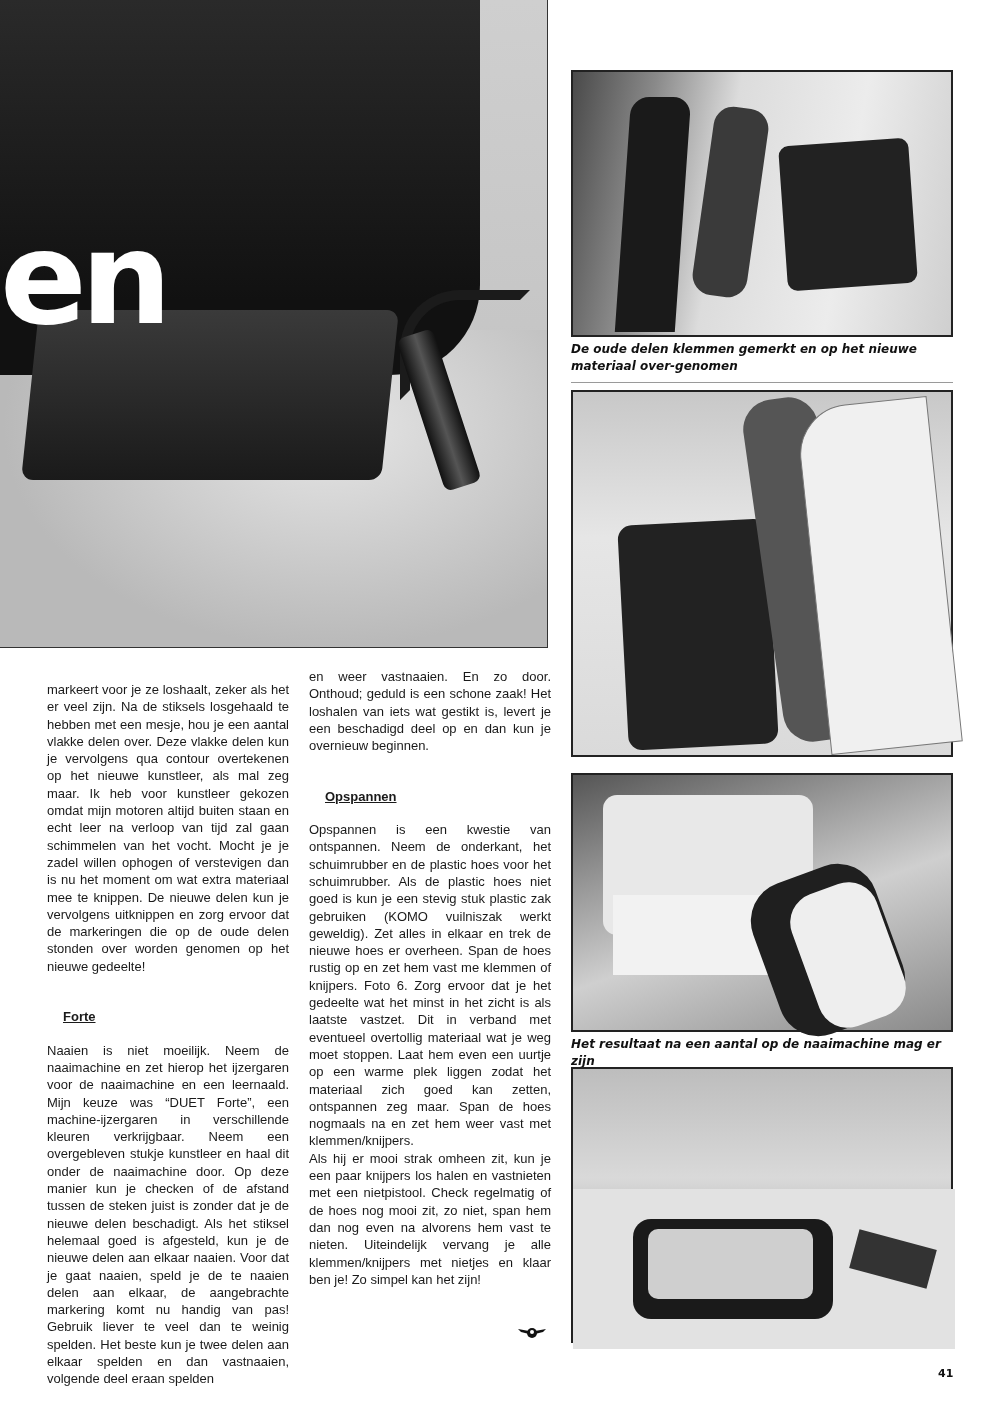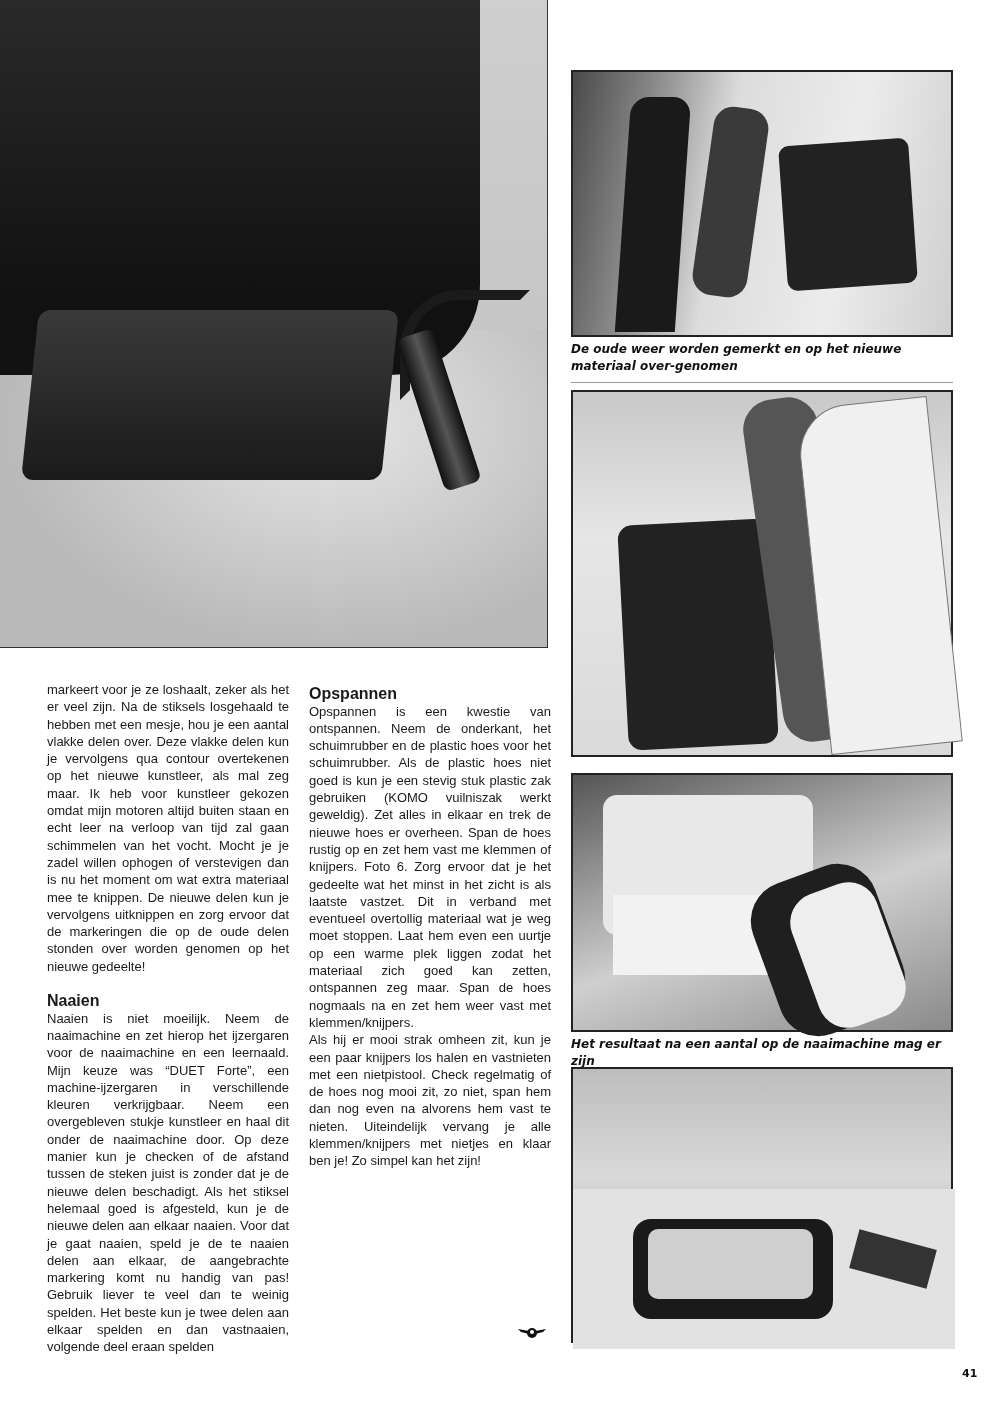--- a/index.html
+++ b/index.html
@@ -24,46 +24,47 @@
     .p2 { top:390px; height:367px; background:linear-gradient(180deg,#c8c8c8 0%, #e6e6e6 40%, #dadada 100%); }
     .p3 { top:773px; height:259px; background:linear-gradient(160deg,#555 0%, #999 30%, #cfcfcf 55%, #8a8a8a 100%); }
     .p4 { top:1067px; height:276px; background:linear-gradient(180deg,#bdbdbd 0%, #d9d9d9 40%, #7a7a7a 100%); }
     .shape { position:absolute; }
 
     .caption { position:absolute; left:571px; width:385px; font-family:"DejaVu Sans", sans-serif; font-style:italic; font-weight:bold; font-size:12px; line-height:17px; color:#111; }
     .cap-rule { position:absolute; left:571px; width:382px; height:1px; background:#9a9a9a; }
 
     .col { position:absolute; width:242px; font-family:"Liberation Sans", sans-serif; font-size:13px; line-height:17.3px; color:#1a1a1a; text-align:justify; }
     .col p { margin:0; }
-    .col h3 { margin:0; font-size:16px; font-weight:bold; line-height:17.3px; }
+    .col h3 { margin:16px; font-size:13px; font-weight:bold; line-height:17.3px;text-decoration:underline; }
     .gap { height:17.3px; }
     .col1 { left:47px; top:681px; }
     .col2 { left:309px; top:668px; }
 
     .logo { position:absolute; left:518px; top:1326px; width:28px; height:14px; }
-    .page-num { position:absolute; left:938px; top:1367px; font-family:"DejaVu Sans", sans-serif; font-weight:bold; font-size:11px; color:#111;margin-left:24px; }
+    .page-num { position:absolute; left:938px; top:1367px; font-family:"DejaVu Sans", sans-serif; font-weight:bold; font-size:11px; color:#111; }
   </style>
 </head>
 <body>
 
 <div class="photo hero">
   <div class="top-items"></div>
   <div class="towel"></div>
   <div class="seat"></div>
   <div class="strap"></div>
   <div class="tray"></div>
   <div class="tube"></div>
+  <div class="headline">en</div>
 </div>
 
 <div class="rphoto p1">
   <div class="shape" style="left:50px;top:25px;width:60px;height:235px;background:#1a1a1a;transform:skewX(-4deg);border-radius:18px 18px 0 0;"></div>
   <div class="shape" style="left:130px;top:35px;width:55px;height:190px;background:#3a3a3a;transform:rotate(8deg);border-radius:20px;"></div>
   <div class="shape" style="left:210px;top:70px;width:130px;height:145px;background:#222;transform:rotate(-4deg);border-radius:10px;"></div>
 </div>
-<div class="caption" style="top:341px;">De oude weer worden gemerkt en op het nieuwe materiaal over-genomen</div>
+<div class="caption" style="top:341px;">De oude delen klemmen gemerkt en op het nieuwe materiaal over-genomen</div>
 <div class="cap-rule" style="top:382px;"></div>
 
 <div class="rphoto p2">
   <div class="shape" style="left:50px;top:130px;width:150px;height:225px;background:#222;transform:rotate(-3deg);border-radius:14px;"></div>
   <div class="shape" style="left:190px;top:5px;width:75px;height:345px;background:#555;transform:rotate(-8deg);border-radius:30px;"></div>
   <div class="shape" style="left:240px;top:10px;width:130px;height:345px;background:#f0f0f0;border:1px solid #777;transform:rotate(-6deg);border-radius:50px 0 0 0;"></div>
 </div>
 
 <div class="rphoto p3">
   <div class="shape" style="left:30px;top:20px;width:210px;height:140px;background:#e8e8e8;border-radius:14px;"></div>
@@ -76,25 +77,26 @@
 <div class="rphoto p4">
   <div class="shape" style="left:0;top:120px;width:382px;height:160px;background:#e2e2e2;"></div>
   <div class="shape" style="left:60px;top:150px;width:200px;height:100px;background:#1a1a1a;border-radius:18px;"></div>
   <div class="shape" style="left:75px;top:160px;width:165px;height:70px;background:#cfcfcf;border-radius:10px;"></div>
   <div class="shape" style="left:280px;top:170px;width:80px;height:40px;background:#333;transform:rotate(15deg);"></div>
 </div>
 
 <div class="col col1">
   <p>markeert voor je ze loshaalt, zeker als het er veel zijn. Na de stiksels losgehaald te hebben met een mesje, hou je een aantal vlakke delen over. Deze vlakke delen kun je vervolgens qua contour overtekenen op het nieuwe kunstleer, als mal zeg maar. Ik heb voor kunstleer gekozen omdat mijn motoren altijd buiten staan en echt leer na verloop van tijd zal gaan schimmelen van het vocht. Mocht je je zadel willen ophogen of verstevigen dan is nu het moment om wat extra materiaal mee te knippen. De nieuwe delen kun je vervolgens uitknippen en zorg ervoor dat de markeringen die op de oude delen stonden over worden genomen op het nieuwe gedeelte!</p>
   <div class="gap"></div>
-  <h3>Naaien</h3>
+  <h3>Forte</h3>
   <p>Naaien is niet moeilijk. Neem de naaimachine en zet hierop het ijzergaren voor de naaimachine en een leernaald. Mijn keuze was “DUET Forte”, een machine-ijzergaren in verschillende kleuren verkrijgbaar. Neem een overgebleven stukje kunstleer en haal dit onder de naaimachine door. Op deze manier kun je checken of de afstand tussen de steken juist is zonder dat je de nieuwe delen beschadigt. Als het stiksel helemaal goed is afgesteld, kun je de nieuwe delen aan elkaar naaien. Voor dat je gaat naaien, speld je de te naaien delen aan elkaar, de aangebrachte markering komt nu handig van pas! Gebruik liever te veel dan te weinig spelden. Het beste kun je twee delen aan elkaar spelden en dan vastnaaien, volgende deel eraan spelden</p>
 </div>
 
 <div class="col col2">
+  <p>en weer vastnaaien. En zo door. Onthoud; geduld is een schone zaak! Het loshalen van iets wat gestikt is, levert je een beschadigd deel op en dan kun je overnieuw beginnen.</p>
   <div class="gap"></div>
   <h3>Opspannen</h3>
   <p>Opspannen is een kwestie van ontspannen. Neem de onderkant, het schuimrubber en de plastic hoes voor het schuimrubber. Als de plastic hoes niet goed is kun je een stevig stuk plastic zak gebruiken (KOMO vuilniszak werkt geweldig). Zet alles in elkaar en trek de nieuwe hoes er overheen. Span de hoes rustig op en zet hem vast me klemmen of knijpers. Foto 6. Zorg ervoor dat je het gedeelte wat het minst in het zicht is als laatste vastzet. Dit in verband met eventueel overtollig materiaal wat je weg moet stoppen. Laat hem even een uurtje op een warme plek liggen zodat het materiaal zich goed kan zetten, ontspannen zeg maar. Span de hoes nogmaals na en zet hem weer vast met klemmen/knijpers.</p>
   <p>Als hij er mooi strak omheen zit, kun je een paar knijpers los halen en vastnieten met een nietpistool. Check regelmatig of de hoes nog mooi zit, zo niet, span hem dan nog even na alvorens hem vast te nieten. Uiteindelijk vervang je alle klemmen/knijpers met nietjes en klaar ben je! Zo simpel kan het zijn!</p>
 </div>
 
 <svg class="logo" viewBox="0 0 28 14">
   <path d="M0 3 L11 5 L11 8 L3 6 Z" fill="#111"></path>
   <path d="M28 3 L17 5 L17 8 L25 6 Z" fill="#111"></path>
   <circle cx="14" cy="7" r="5" fill="#111"></circle>

